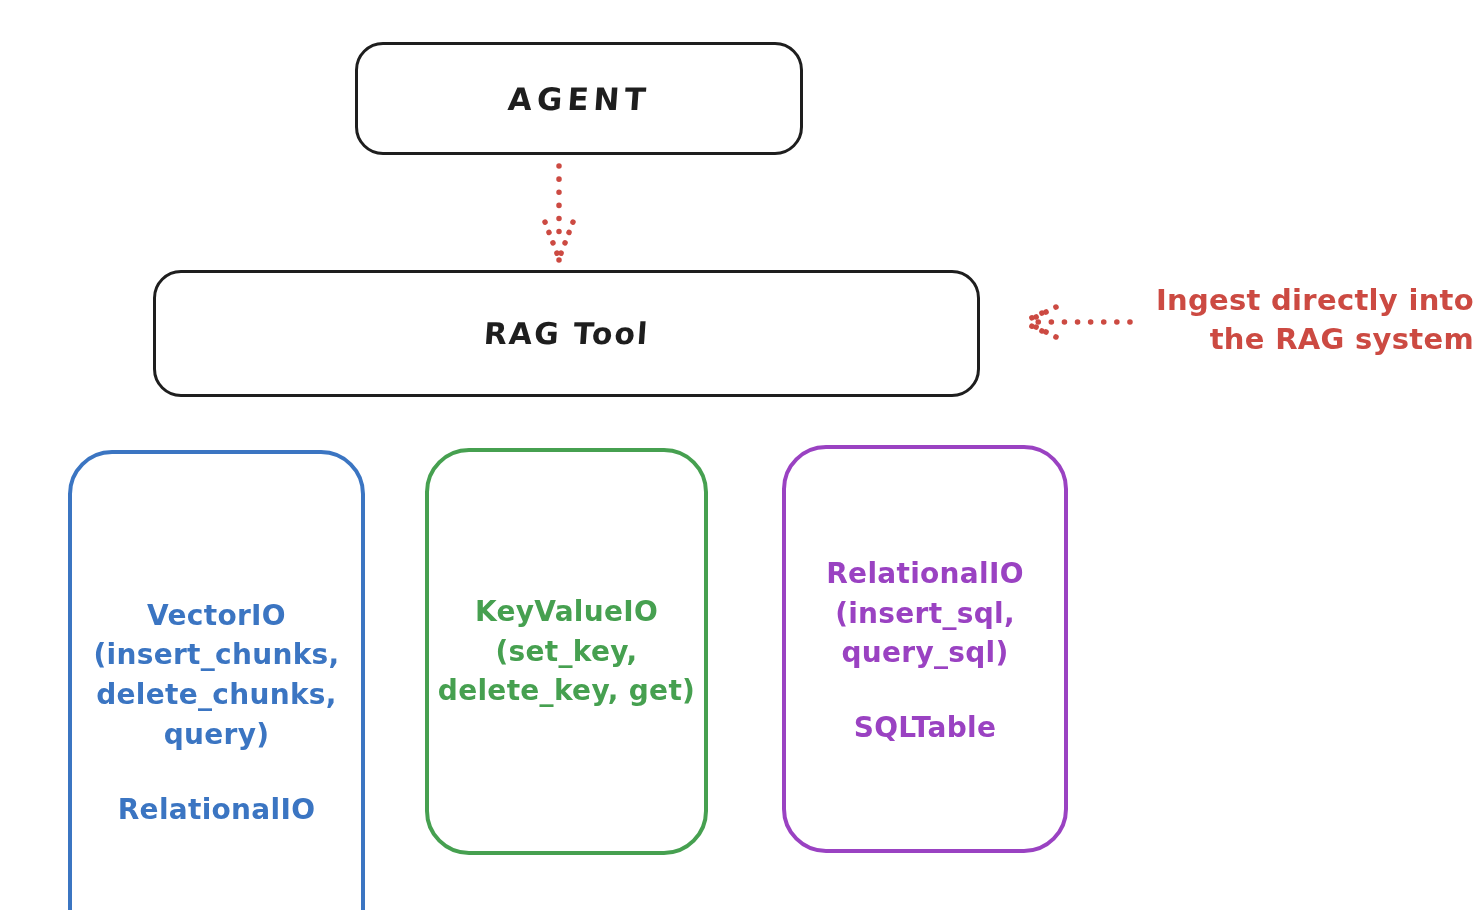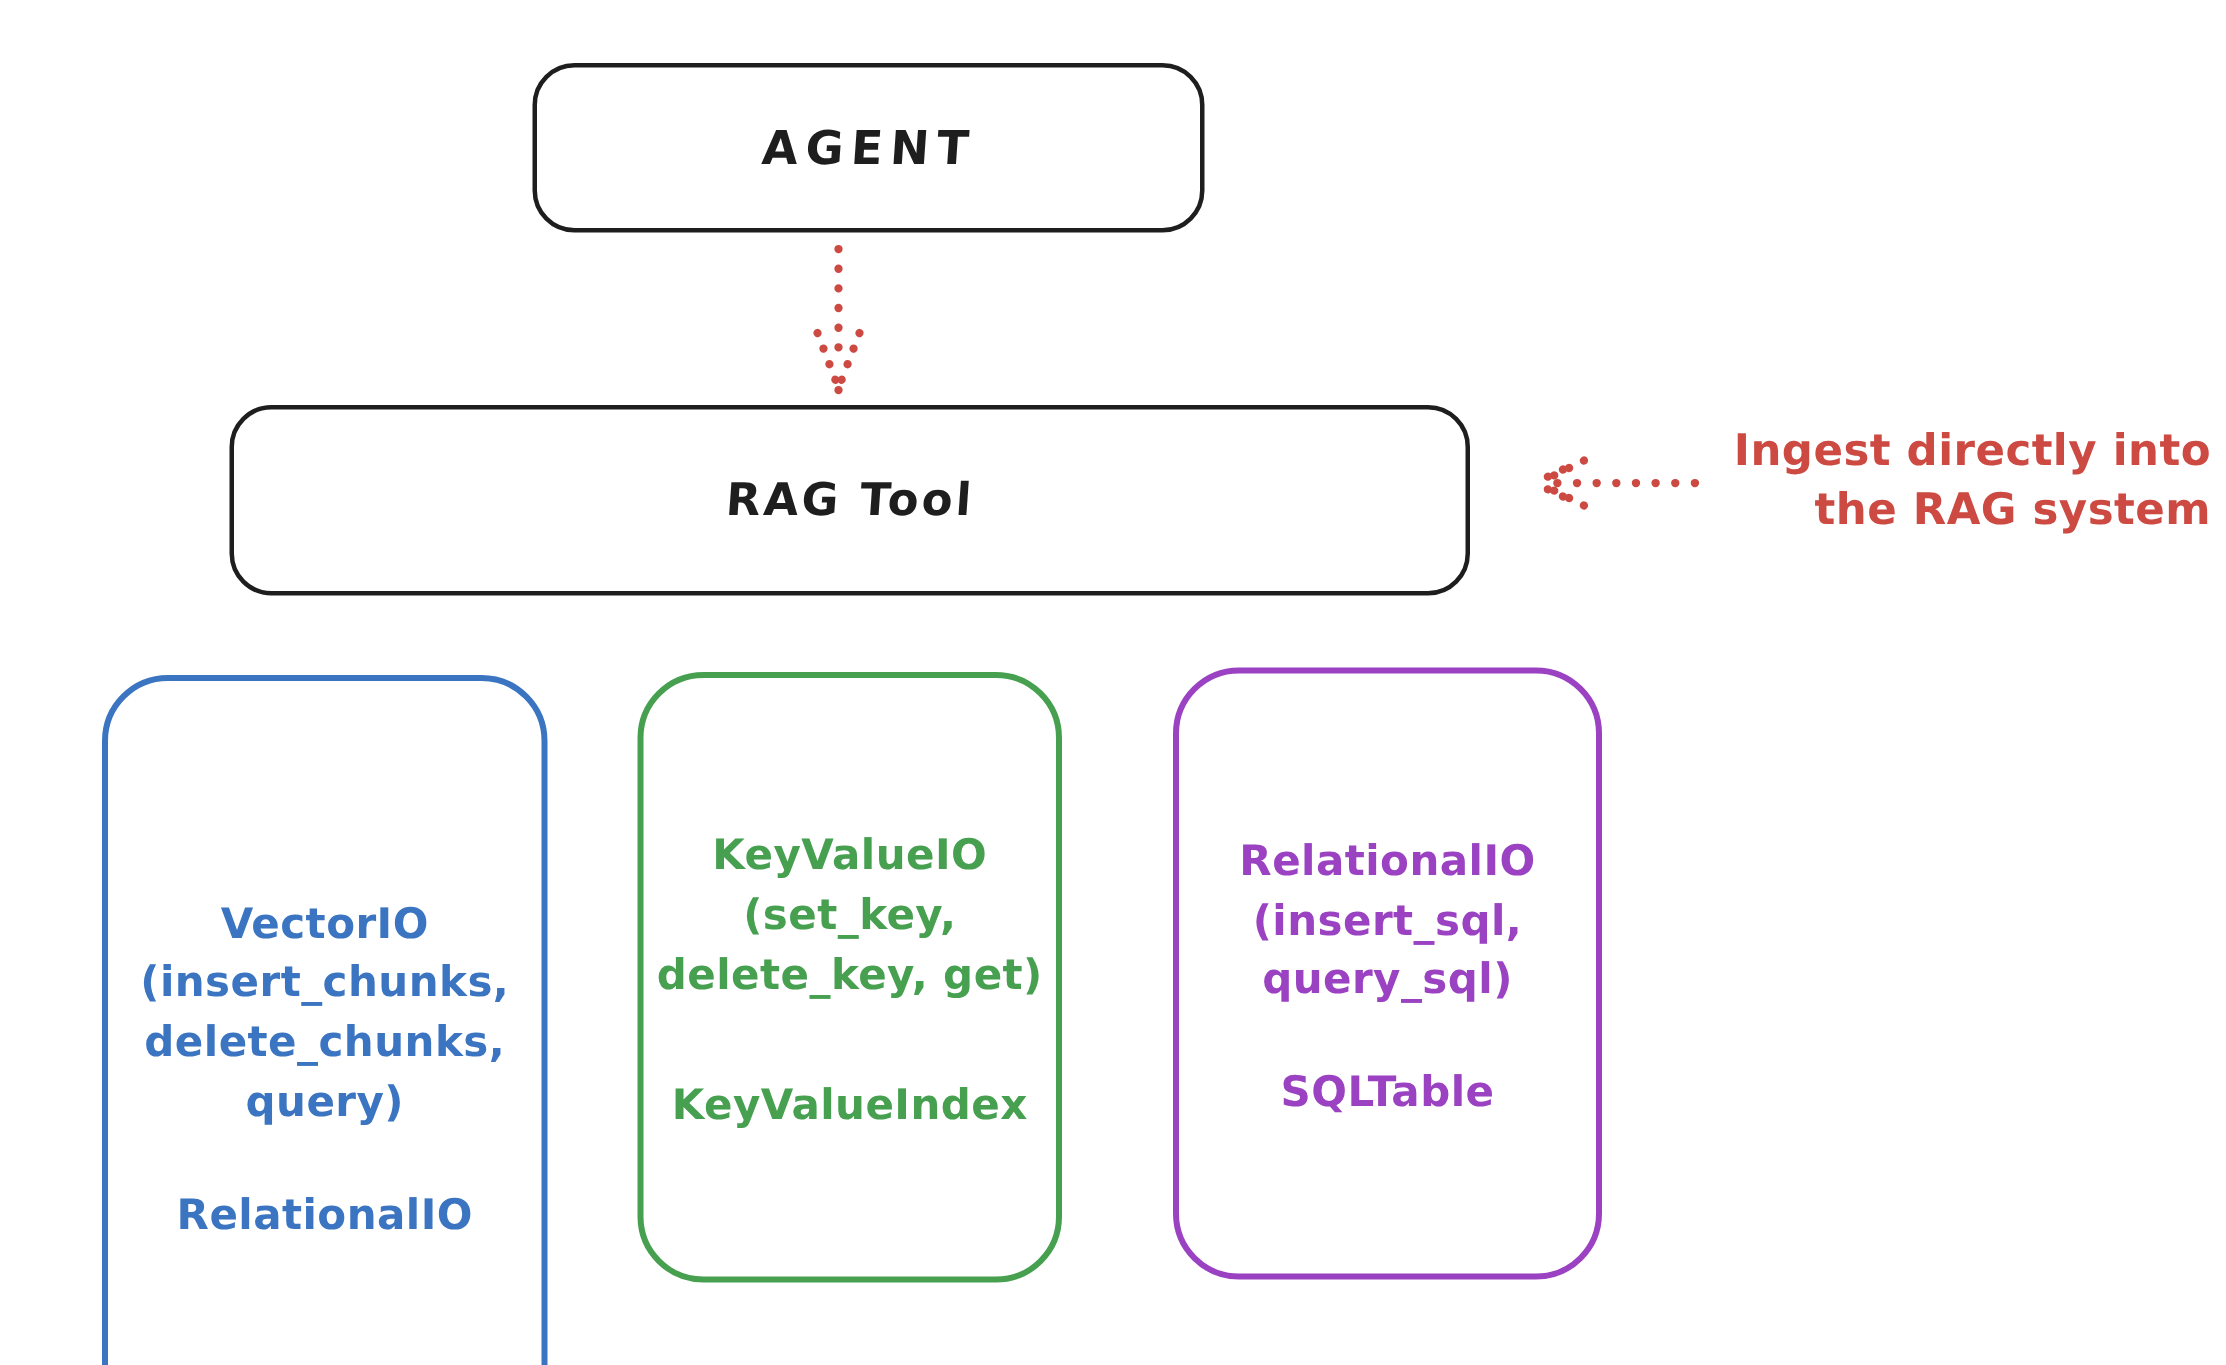--- a/index.html
+++ b/index.html
@@ -129,21 +129,20 @@
 (insert_chunks,
 delete_chunks,
 query)</div>
     <div class="backend-footer">RelationalIO</div>
   </div>
 
   <div class="backend backend-keyvalue" style="color: rgb(70, 160, 80); border-color: rgb(70, 160, 80); gap: 12px;">
     <div class="backend-text">KeyValueIO
 (set_key,
 delete_key, get)</div>
-    <div class="backend-footer">KeyValueIndex</div>
   </div>
 
   <div class="backend backend-relational" style="color: rgb(154, 66, 194); border-color: rgb(154, 66, 194);">
     <div class="backend-text">RelationalIO
 (insert_sql,
 query_sql)</div>
     <div class="backend-footer">SQLTable</div>
   </div>
 
 </div>

